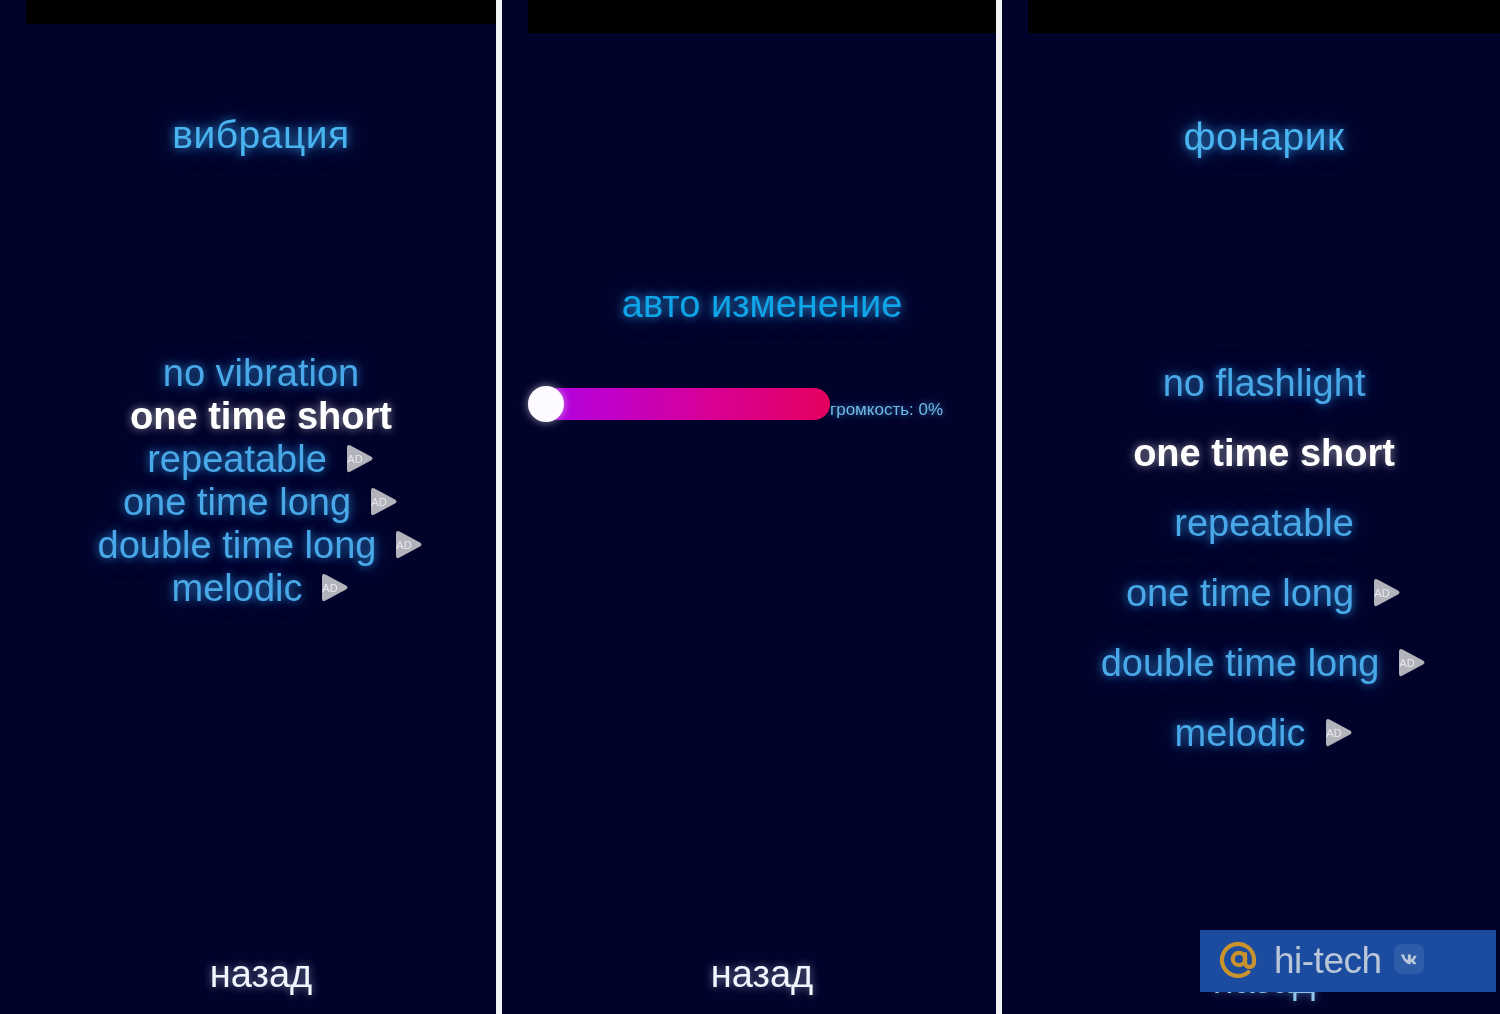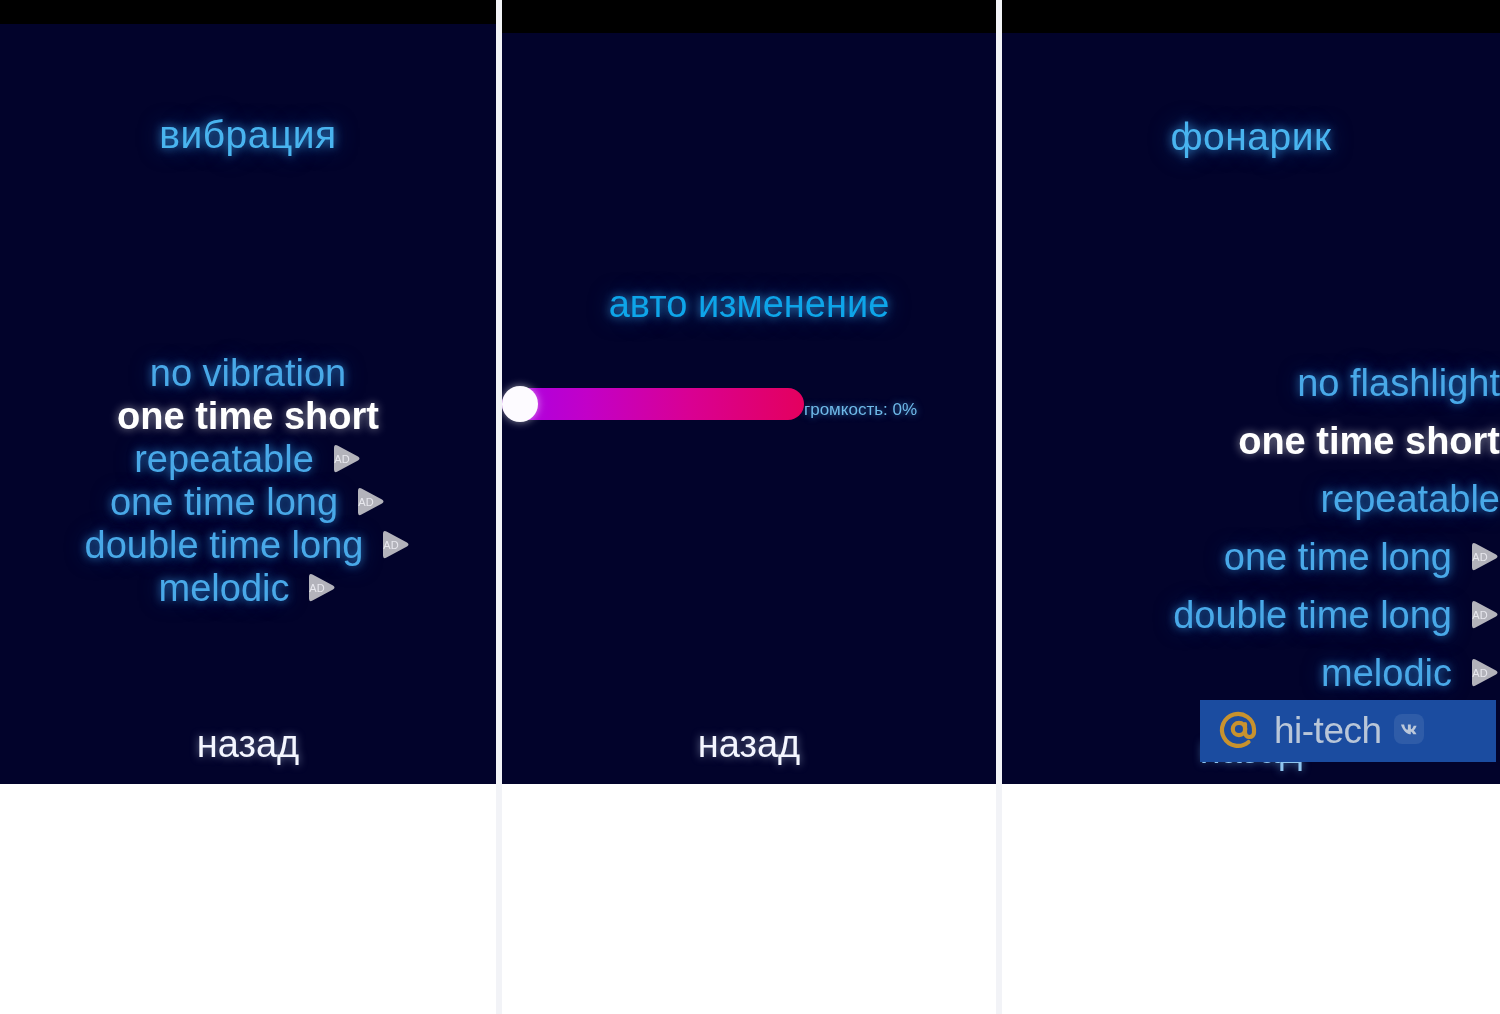--- a/index.html
+++ b/index.html
@@ -18,26 +18,27 @@
   .screens {
     position: relative;
     width: 1500px;
     height: 1014px;
     display: flex;
     background: #ffffff;
   }
 
   .panel {
     position: relative;
-    height: 784px;
+    height: 1014px;
     background: #02032b;
     overflow: hidden;
     display: flex;
     flex-direction: column;
     align-items: center;
+    padding-left: 26px;
   }
 
   .panel-1 { width: 496px; }
   .divider  { width: 6px; height: 1014px; background: #f2f3f7; flex: 0 0 6px; }
   .panel-2 { width: 494px; }
   .panel-3 { width: 498px; }
 
   .status-bar {
     width: 100%;
     background: #000000;
@@ -289,21 +290,21 @@
     <div class="back-button" style="margin-bottom:18px;">назад</div>
   </div>
 
   <div class="divider"></div>
 
   <div class="panel panel-3">
     <div class="status-bar" style="height:33px;"></div>
 
     <div class="screen-title" style="margin-top:82px;">фонарик</div>
 
-    <div class="option-list" style="margin-top:205px; gap:20px;align-items:flex-end;">
+    <div class="option-list" style="margin-top:205px; gap:32px;">
 
       <div class="option-row">
         <span class="option-label">no flashlight</span>
       </div>
 
       <div class="option-row selected">
         <span class="option-label">one time short</span>
       </div>
 
       <div class="option-row">

